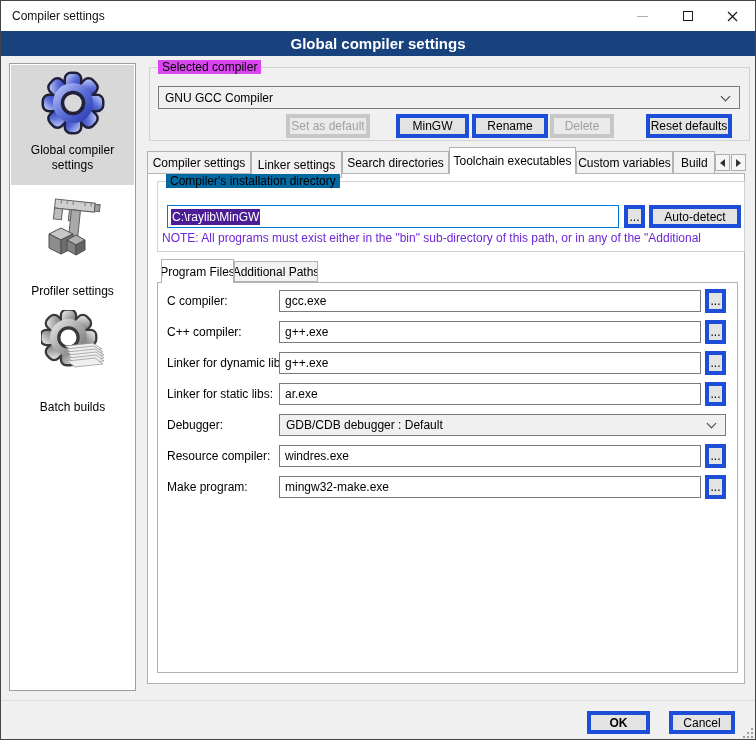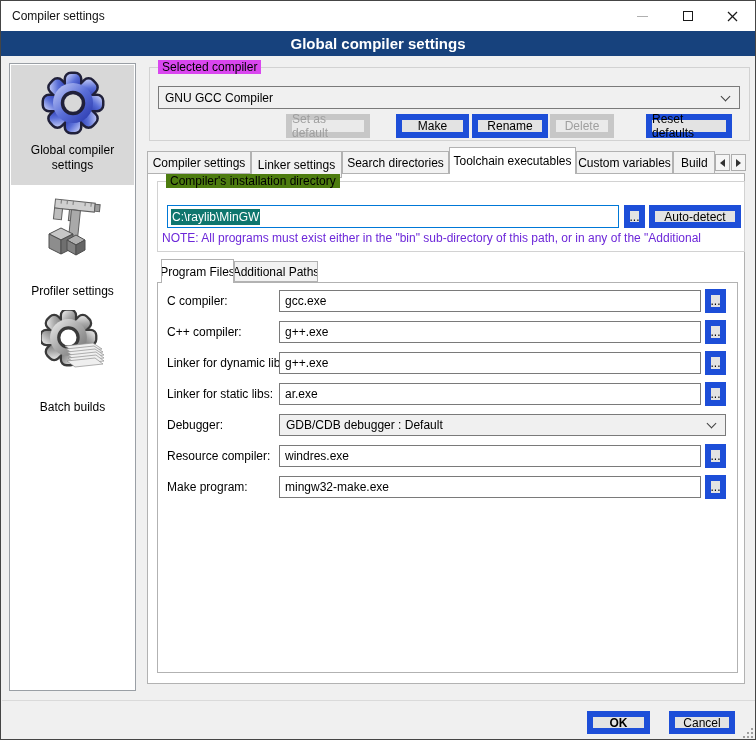--- a/index.html
+++ b/index.html
@@ -21,21 +21,21 @@
   
   #sidebar { position:absolute; left:8px; top:62px; width:127px; height:628px; background:#fff; border:1px solid #9a9fa5; }
   .sb-item { position:absolute; left:1px; width:123px; text-align:center; cursor:default; }
   .sb-item.sel { background:#d8d8d8; }
   .sb-label { font-size:12px; line-height:15px; }
   .sb-icon { display:block; margin:0 auto; }
   
   .grp { position:absolute; border:1px solid #d2d2d2; }
   .grp-label { position:absolute; top:-8px; left:8px; padding:0 4px; font-size:12px; }
   
-  .btn { position:absolute; background:#e3e3e3; border:6px solid #1d4ed8; font-size:12px;
+  .btn { position:absolute; background:#e3e3e3; border:4px solid #1d4ed8; font-size:12px;
          display:flex; align-items:center; justify-content:center; cursor:pointer; }
   .btn.disabled { color:#9f9f9f; border-color:#c7c7c7; background:#eaeaea; cursor:default; }
   
   .txt { position:absolute; border:1px solid #7a7a7a; background:#fff; font-family:"Liberation Sans",sans-serif;
          font-size:12px; padding:2px 5px; color:#000; }
   
   .combo { position:absolute; background:#f0f0f0; border:1px solid #7a7a7a; font-size:12px;
            display:flex; align-items:center; padding-left:6px; cursor:default; }
   .chev { position:absolute; right:10px; top:6px; width:7px; height:7px;
           border-right:1.6px solid #404040; border-bottom:1.6px solid #404040; transform:rotate(45deg); }
@@ -44,21 +44,21 @@
          display:flex; align-items:center; justify-content:center; z-index:2; cursor:pointer;
          white-space:nowrap; overflow:hidden; }
   .tab.active { background:#fff; border-bottom:none; z-index:4; }
   .panel { position:absolute; background:#fff; border:1px solid #b2b2b2; z-index:1; }
   .tri-l { width:0; height:0; border-top:4px solid transparent; border-bottom:4px solid transparent; border-right:5px solid #333; }
   .tri-r { width:0; height:0; border-top:4px solid transparent; border-bottom:4px solid transparent; border-left:5px solid #333; }
   .mini-btn { position:absolute; width:15px; height:17px; background:#f5f5f5; border:1px solid #adadad;
               display:flex; align-items:center; justify-content:center; z-index:5; cursor:pointer; }
   
   #dir-input { position:absolute; background:#fff; border:1px solid #0078d7; display:flex; align-items:center; padding-left:3px; }
-  #dir-input .sel { background:#0f766e; color:#fff; font-size:12px; padding:1px 1px; }
+  #dir-input .sel { background:#4c1d95; color:#fff; font-size:12px; padding:1px 1px; }
   .note { position:absolute; color:#6d28d9; font-size:12px; white-space:nowrap; overflow:hidden; }
   .f-label { position:absolute; font-size:12px; }
   #divider { position:absolute; left:1px; top:699px; width:753px; height:1px; background:#dadada; }
   .grip-dot { fill:#9e9e9e; }
 </style>
 </head>
 <body>
 
 <div id="win">
 
@@ -198,21 +198,21 @@
     <span class="grp-label" style="background:#d946ef;">Selected compiler</span>
   </div>
   <div class="combo" style="left:157px;top:85px;width:582px;height:23px;">
     <span>GNU GCC Compiler</span>
     <span class="chev" style="top:6px;"></span>
   </div>
   <div class="btn disabled" style="left:285px;top:113px;width:84px;height:24px;">
     <span>Set as default</span>
   </div>
   <div class="btn" style="left:395px;top:113px;width:73px;height:24px;">
-    <span>Make</span>
+    <span>MinGW</span>
   </div>
   <div class="btn" style="left:471px;top:113px;width:76px;height:24px;">
     <span>Rename</span>
   </div>
   <div class="btn disabled" style="left:549px;top:113px;width:64px;height:24px;">
     <span>Delete</span>
   </div>
   <div class="btn" style="left:645px;top:113px;width:86px;height:24px;">
     <span>Reset defaults</span>
   </div>
@@ -238,21 +238,21 @@
   <div class="mini-btn" style="left:714px;top:153px;">
     <span class="tri-l"></span>
   </div>
   <div class="mini-btn" style="left:730px;top:153px;">
     <span class="tri-r"></span>
   </div>
 
   <div class="panel" style="left:146px;top:172px;width:598px;height:511px;"></div>
 
   <div class="grp" style="left:156px;top:180px;width:588px;height:71px;z-index:2;">
-    <span class="grp-label" style="background:#4d7c0f;">Compiler's installation directory</span>
+    <span class="grp-label" style="background:#0369a1;">Compiler's installation directory</span>
   </div>
   <div id="dir-input" style="left:166px;top:204px;width:452px;height:23px;z-index:3;">
     <span class="sel">C:\raylib\MinGW</span>
   </div>
   <div class="btn" style="left:623px;top:204px;width:21px;height:23px;z-index:3;">
     <span>...</span>
   </div>
   <div class="btn" style="left:648px;top:204px;width:92px;height:23px;z-index:3;">
     <span>Auto-detect</span>
   </div>

